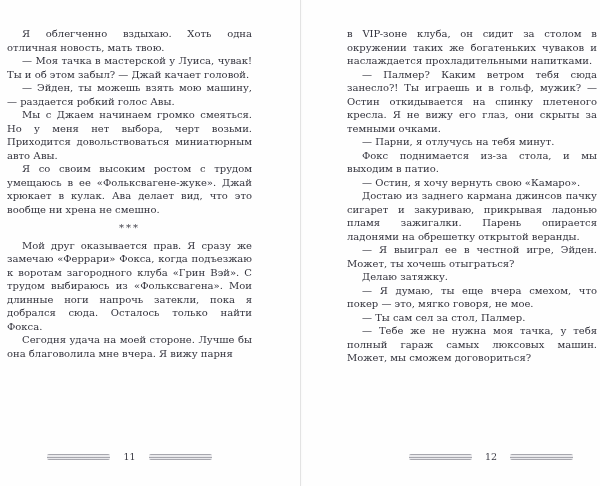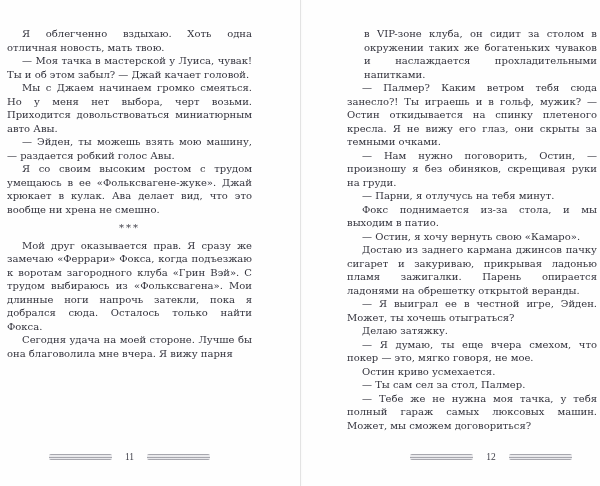--- a/index.html
+++ b/index.html
@@ -27,21 +27,21 @@
     text-align: justify;
     font-size: 10px;
     line-height: 13.5px;
     hyphens: auto;
     -webkit-hyphens: auto;
   }
   .page-body-left  { left: 7px;   width: 245px; }
   .page-body-right { left: 347px; width: 250px; }
   .page-body p { text-align: justify; }
   .page-body p.indent { text-indent: 15px; }
-  .page-body p.flush  { text-indent: 0; margin-left: 17px; }
+  .page-body p.flush  { text-indent: 0; }
   .page-body p.divider {
     text-align: center;
     text-indent: 0;
     letter-spacing: 2px;
     margin: 5px 0 4px;
     color: #3a3a44;
   }
   .page-footer {
     position: absolute;
     top: 451px;
@@ -60,59 +60,56 @@
       rgba(95,95,108,0.55) 0px, rgba(95,95,108,0.55) 1px,
       rgba(160,160,172,0.22) 1px, rgba(160,160,172,0.22) 2.6px
     );
     border-radius: 2px;
     filter: blur(0.6px);
   }
   .page-number {
     font-size: 9.5px;
     color: #3c3c46;
     line-height: 12px;
-    font-family: Liberation Serif, serif;
   }
 </style>
 </head>
 <body>
 
 <div class="spread">
 
   <div class="page-body page-body-left">
     <p class="indent">Я облегченно вздыхаю. Хоть одна отличная новость, мать твою.</p>
     <p class="indent">— Моя тачка в мастерской у Луиса, чувак! Ты и об этом забыл? — Джай качает головой.</p>
+    <p class="indent">— Эйден, ты можешь взять мою машину, — раздается робкий голос Авы.</p>
     <p class="indent">Мы с Джаем начинаем громко смеяться. Но у меня нет выбора, черт возьми. Приходится довольствоваться миниатюрным авто Авы.</p>
-    <p class="indent">— Эйден, ты можешь взять мою машину, — раздается робкий голос Авы.</p>
     <p class="indent">Я со своим высоким ростом с трудом умещаюсь в ее «Фольксвагене-жуке». Джай хрюкает в кулак. Ава делает вид, что это вообще ни хрена не смешно.</p>
     <p class="divider">***</p>
     <p class="indent">Мой друг оказывается прав. Я сразу же замечаю «Феррари» Фокса, когда подъезжаю к воротам загородного клуба «Грин Вэй». С трудом выбираюсь из «Фольксвагена». Мои длинные ноги напрочь затекли, пока я добрался сюда. Осталось только найти Фокса.</p>
     <p class="indent">Сегодня удача на моей стороне. Лучше бы она благоволила мне вчера. Я вижу парня</p>
   </div>
 
   <div class="page-footer page-footer-left">
     <span class="ornament-rule"></span>
     <span class="page-number">11</span>
     <span class="ornament-rule"></span>
   </div>
 
   <div class="seam"></div>
 
   <div class="page-body page-body-right">
     <p class="flush">в VIP-зоне клуба, он сидит за столом в окружении таких же богатеньких чуваков и наслаждается прохладительными напитками.</p>
     <p class="indent">— Палмер? Каким ветром тебя сюда занесло?! Ты играешь и в гольф, мужик? — Остин откидывается на спинку плетеного кресла. Я не вижу его глаз, они скрыты за темными очками.</p>
-    <p class="indent">— Нам нужно поговорить, Остин, — произношу я без обиняков, скрещивая руки на груди.</p>
     <p class="indent">— Парни, я отлучусь на тебя минут.</p>
     <p class="indent">Фокс поднимается из-за стола, и мы выходим в патио.</p>
     <p class="indent">— Остин, я хочу вернуть свою «Камаро».</p>
     <p class="indent">Достаю из заднего кармана джинсов пачку сигарет и закуриваю, прикрывая ладонью пламя зажигалки. Парень опирается ладонями на обрешетку открытой веранды.</p>
     <p class="indent">— Я выиграл ее в честной игре, Эйден. Может, ты хочешь отыграться?</p>
     <p class="indent">Делаю затяжку.</p>
     <p class="indent">— Я думаю, ты еще вчера смехом, что покер — это, мягко говоря, не мое.</p>
-    <p class="indent">Остин криво усмехается.</p>
     <p class="indent">— Ты сам сел за стол, Палмер.</p>
     <p class="indent">— Тебе же не нужна моя тачка, у тебя полный гараж самых люксовых машин. Может, мы сможем договориться?</p>
   </div>
 
   <div class="page-footer page-footer-right">
     <span class="ornament-rule"></span>
     <span class="page-number">12</span>
     <span class="ornament-rule"></span>
   </div>
 

